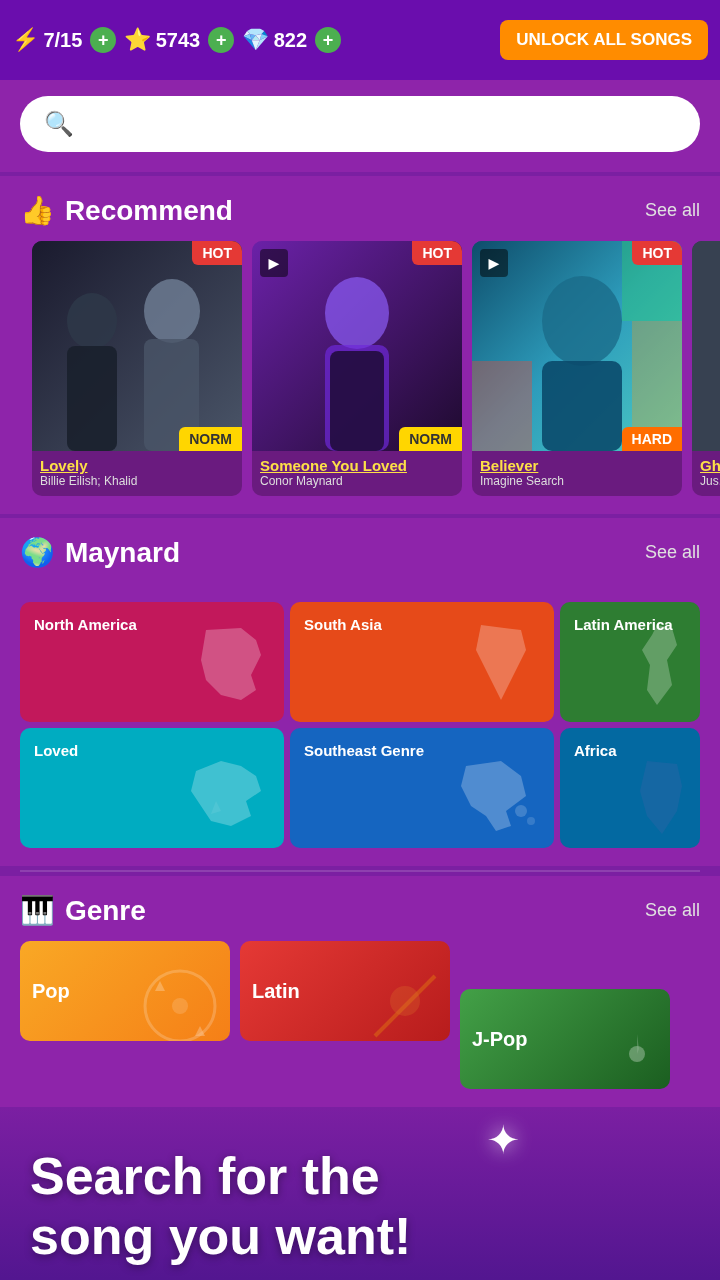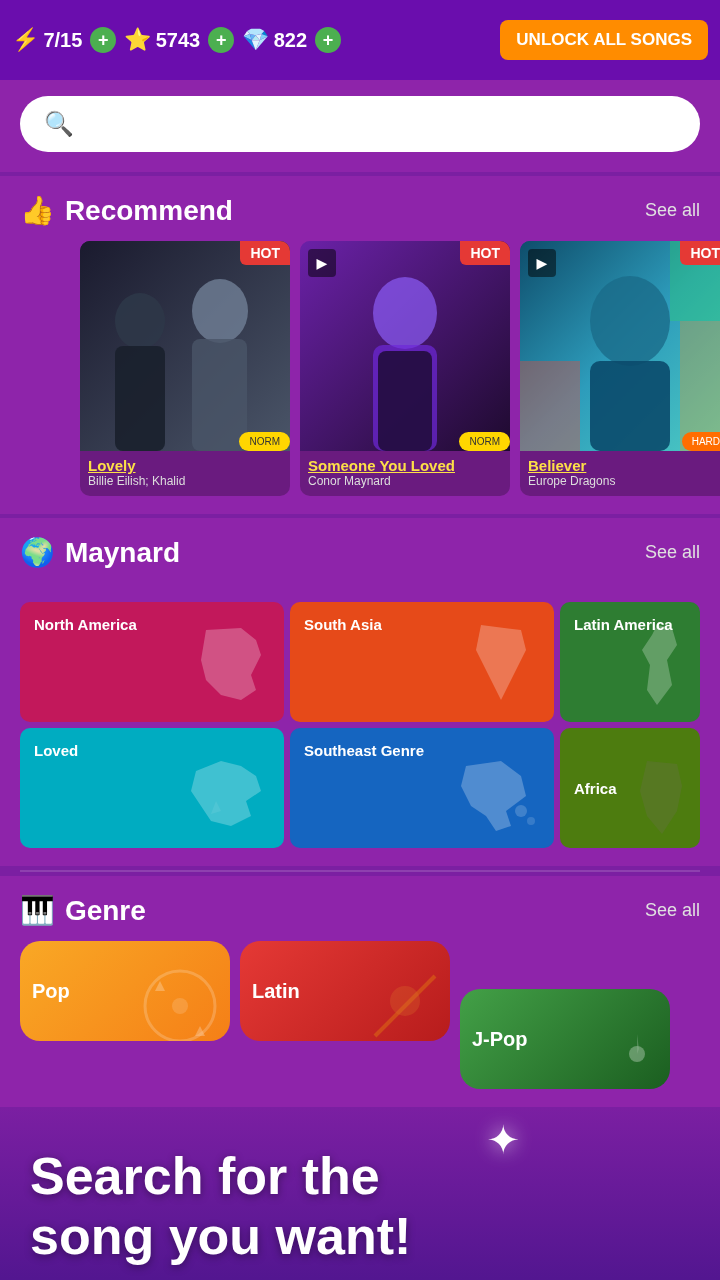--- a/index.html
+++ b/index.html
@@ -119,21 +119,20 @@
       font-size: 18px;
       cursor: pointer;
     }
 
     
     .songs-row {
       display: flex;
       gap: 10px;
       overflow-x: hidden;
       padding: 0 32px;
-      margin-left: 48px;
     }
     .song-card {
       flex: 0 0 210px;
       border-radius: 10px;
       overflow: hidden;
       position: relative;
       cursor: pointer;
     }
     .song-card-img {
       width: 210px;
@@ -168,25 +167,24 @@
       color: white;
       font-size: 14px;
       font-weight: bold;
       padding: 4px 10px;
       border-bottom-left-radius: 6px;
     }
     .diff-badge {
       position: absolute;
       bottom: 0;
       right: 0;
-      font-size: 10px;
-      font-weight: normal;
+      font-size: 14px;
+      font-weight: bold;
       padding: 4px 10px;
       border-top-left-radius: 6px;
-      border-radius: 10px;
     }
     .diff-norm { background: #FFD600; color: #333; }
     .diff-hard { background: #FF6D00; color: white; }
     .play-icon {
       position: absolute;
       top: 8px;
       left: 8px;
       width: 28px;
       height: 28px;
       background: rgba(0,0,0,0.5);
@@ -240,38 +238,38 @@
       color: white;
       font-size: 15px;
       font-weight: bold;
       z-index: 2;
     }
     .region-north-america { background: #C2185B; }
     .region-south-asia { background: #E64A19; }
     .region-latin-america { background: #2E7D32; }
     .region-europe { background: #00ACC1; }
     .region-southeast-asia { background: #1565C0; }
-    .region-africa { background: #4d7c0f; align-items: center; }
+    .region-africa { background: #0369a1; }
 
     
     .genre-section {
       background: #8E24AA;
       padding: 18px 0 0 0;
       margin-top: 4px;
     }
     .genre-row {
       display: flex;
       gap: 10px;
       overflow-x: hidden;
       padding: 0 20px 18px;
     }
     .genre-card {
       flex: 0 0 210px;
       height: 100px;
-      border-radius: 20px;
+      border-radius: 10px;
       overflow: hidden;
       position: relative;
       cursor: pointer;
       display: flex;
       align-items: center;
       padding: 12px;
     }
     .genre-label {
       color: white;
       font-size: 20px;
@@ -438,21 +436,21 @@
           <rect x="0" y="120" width="60" height="90" fill="#e74c3c" opacity="0.4"></rect>
           <rect x="150" y="0" width="60" height="80" fill="#2ecc71" opacity="0.4"></rect>
           <rect x="160" y="80" width="50" height="130" fill="#f39c12" opacity="0.3"></rect>
         </svg>
         <span class="play-icon">▶</span>
         <span class="hot-badge">HOT</span>
         <span class="diff-badge diff-hard">HARD</span>
       </div>
       <div class="song-info">
         <div class="song-name">Believer</div>
-        <div class="song-artist">Europe Dragons</div>
+        <div class="song-artist">Imagine Search</div>
       </div>
     </div>
 
     <div class="song-card" style="flex: 0 0 60px; overflow:hidden;">
       <div class="song-card-img card-partial" style="position:relative; width:60px; height:210px;">
         <svg width="60" height="210" style="position:absolute;top:0;left:0;" viewBox="0 0 60 210">
           <rect width="60" height="210" fill="#374151"></rect>
         </svg>
         <span class="hot-badge" style="font-size:11px; padding:2px 4px;">HOT</span>
       </div>

